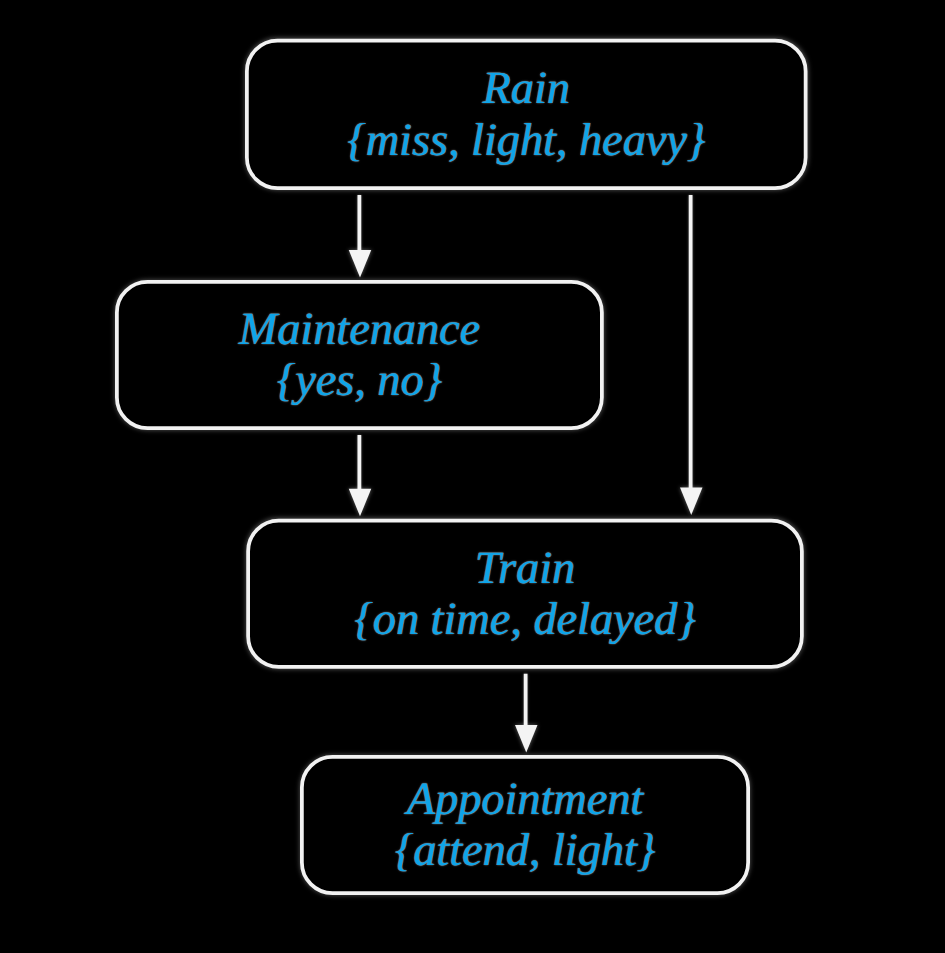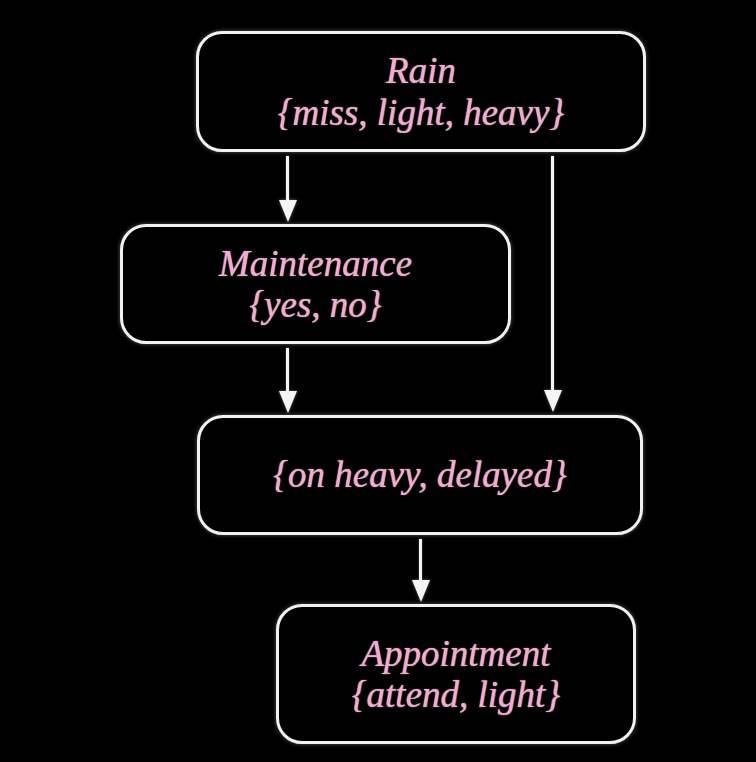--- a/index.html
+++ b/index.html
@@ -23,21 +23,21 @@
     border: 3px solid #f2f2f2;
     border-radius: 26px;
     display: flex;
     flex-direction: column;
     align-items: center;
     justify-content: center;
     box-shadow: 0 0 4px rgba(255,255,255,0.35);
   }
   .node-label {
     font-style: italic;
-    color: #f9a8d4;
+    color: #0ea5e9;
     line-height: 1.06;
     white-space: nowrap;
     text-shadow:
       -0.6px 0 rgba(120,170,255,0.45),
        0.6px 0 rgba(255,160,80,0.45),
        0 0 1.5px rgba(255,255,255,0.55);
     text-align: center;
   }
   .node-name {
     font-size: 37px;
@@ -92,25 +92,26 @@
         <div class="edge-shaft" style="height: 43px;"></div>
         <div class="edge-head" style="top: 41px;"></div>
       </div>
     </div>
 
   <div id="node-layer">
       <div class="node" style="left: 196px; top: 31px; width: 450px; height: 121px;">
         <div class="node-label node-name">Rain</div>
         <div class="node-label node-states">{miss, light, heavy}</div>
       </div>
-      <div class="node" style="left: 92px; top: 224px; width: 391px; height: 120px; margin-left: 28px;">
+      <div class="node" style="left: 92px; top: 224px; width: 391px; height: 120px;">
         <div class="node-label node-name">Maintenance</div>
         <div class="node-label node-states">{yes, no}</div>
       </div>
       <div class="node" style="left: 197px; top: 415px; width: 446px; height: 120px;">
-        <div class="node-label node-states">{on heavy, delayed}</div>
+        <div class="node-label node-name">Train</div>
+        <div class="node-label node-states">{on time, delayed}</div>
       </div>
-      <div class="node" style="left: 240px; top: 604px; width: 360px; height: 140px; margin-left: 36px;">
+      <div class="node" style="left: 240px; top: 604px; width: 360px; height: 112px;">
         <div class="node-label node-name">Appointment</div>
         <div class="node-label node-states">{attend, light}</div>
       </div>
     </div>
 </div>
 
 </body></html>

